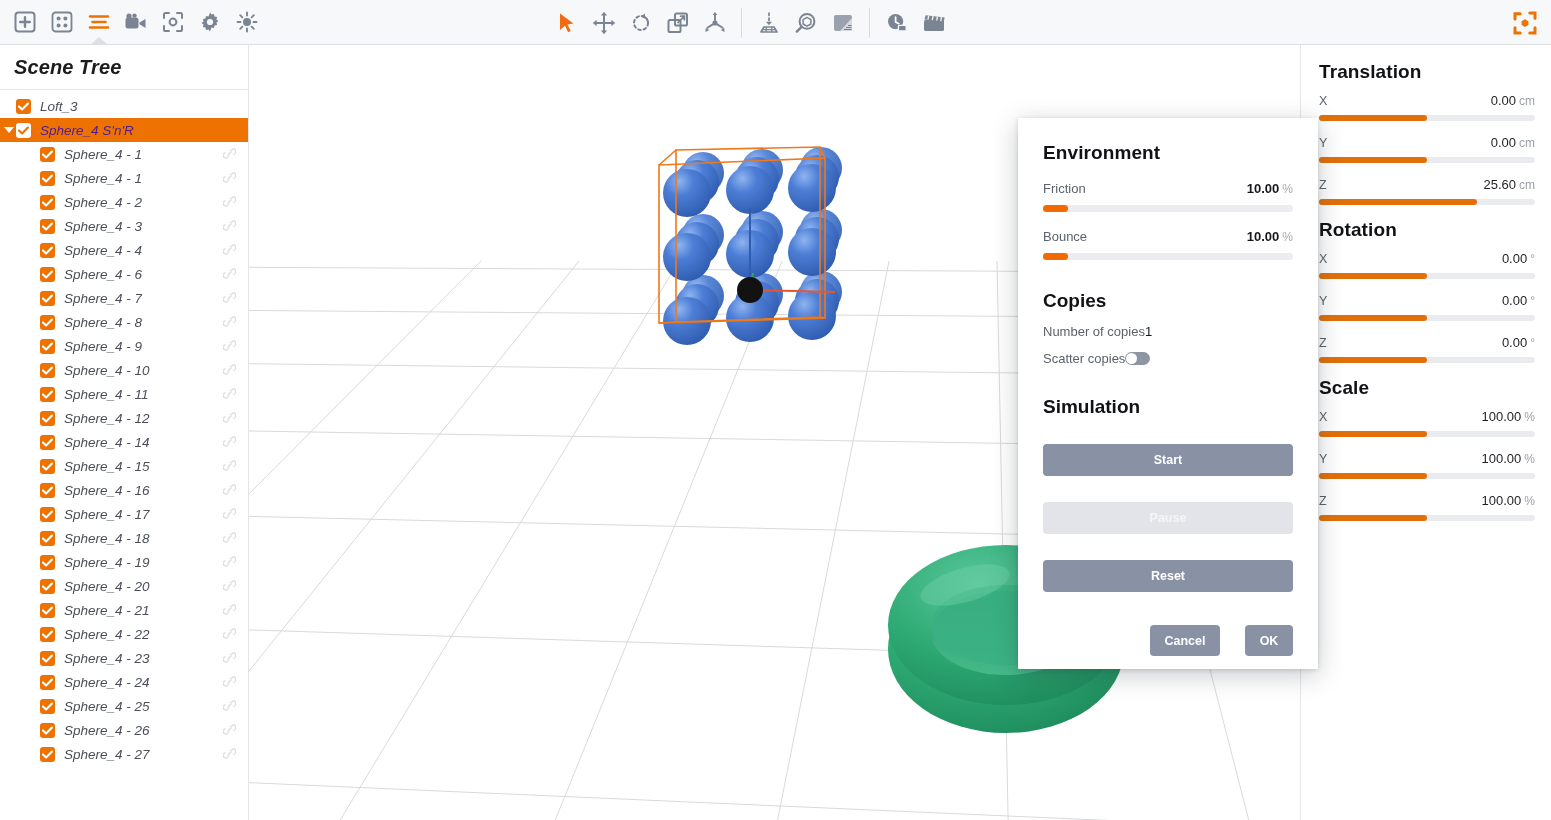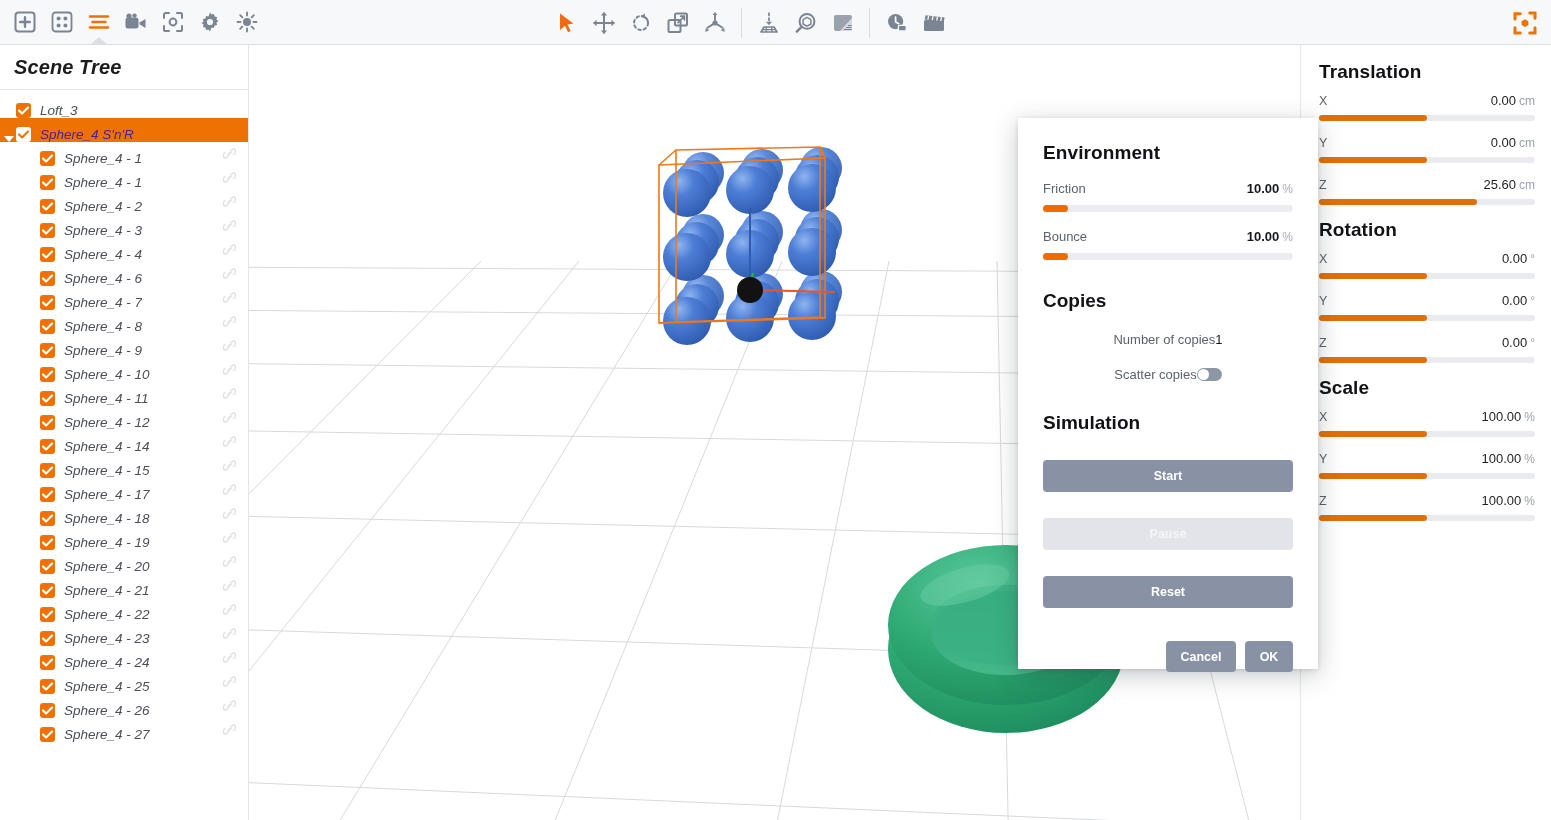--- a/index.html
+++ b/index.html
@@ -43,21 +43,21 @@
     background: #ffffff; border-right: 1px solid #e2e4e7;
     display: flex; flex-direction: column; font-style: italic;
   }
   #scene-tree-header {
     height: 45px; display: flex; align-items: center; padding-left: 14px;
     border-bottom: 1px solid #e6e8ea; flex: 0 0 auto;
   }
   #scene-tree-header h1 { font-size: 20px; font-weight: 700; color: #1c1c1c; letter-spacing: .1px; }
   #tree-list { flex: 1 1 auto; overflow: hidden; padding-top: 4px; }
   .tree-row {
-    height: 24px; display: flex; align-items: flex-end;
+    height: 24px; display: flex; align-items: center;
     font-size: 13.5px; color: #4a4f57; cursor: pointer; position: relative;
   }
   .tree-row.selected { background: #ee7202; color: #4c1d95; }
   .tree-row .caret {
     width: 14px; display: flex; align-items: center; justify-content: center;
     flex: 0 0 14px;
   }
   .tree-row .caret-shape {
     width: 0; height: 0; border-left: 5px solid transparent;
     border-right: 5px solid transparent; border-top: 6px solid #ffffff;
@@ -121,41 +121,41 @@
   .dlg-unit { color: #a4a9b0; font-weight: 400; font-size: 12px; margin-left: 3px; }
   .dlg-track {
     height: 7px; border-radius: 4px; background: #ebedf0; margin-top: 9px;
     position: relative; cursor: pointer;
   }
   .dlg-fill {
     position: absolute; left: 0; top: 0; height: 7px; border-radius: 4px; background: #f06a00;
   }
   .dlg-h2 { font-size: 19px; font-weight: 700; color: #111215; margin-top: 30px; }
   .dlg-kv {
-    display: flex; align-items: center; justify-content: center;
-    margin-top: 20px;
+    display: flex; align-items: center; justify-content: flex-start;
+    margin-top: 12px;
   }
   .dlg-kv .k { font-size: 13px; color: #5c626b; }
   .dlg-kv .v { font-size: 13px; color: #16181c; }
   .toggle {
     width: 25px; height: 13px; border-radius: 7px; background: #8f96a3;
     position: relative; cursor: pointer;
   }
   .toggle .knob {
     position: absolute; left: 1px; top: 1px; width: 11px; height: 11px;
     border-radius: 50%; background: #ffffff;
   }
   .sim-btn {
     height: 32px; border-radius: 4px; background: #8892a4; color: #ffffff;
     font-size: 12.5px; font-weight: 700; display: flex; align-items: center;
     justify-content: center; margin-top: 26px; cursor: pointer; user-select: none;
   }
   .sim-btn.disabled { background: #e2e4e9; color: #f4f5f7; cursor: default; }
   .dlg-footer {
-    display: flex; justify-content: flex-end; gap: 9px; margin-top: 33px;
+    display: flex; justify-content: flex-end; gap: 25px; margin-top: 33px;
   }
   .foot-btn {
     height: 31px; border-radius: 4px; background: #8892a4; color: #ffffff;
     font-size: 12.5px; font-weight: 700; display: flex; align-items: center;
     justify-content: center; cursor: pointer; user-select: none;
   }
   #cancel-button { width: 70px; }
   #ok-button { width: 48px; }
 </style>
 </head>
@@ -497,20 +497,33 @@
               <path d="M5.2 8.8l3.6-3.6" fill="none" stroke="#b9bec5" stroke-width="1.3" stroke-linecap="round"></path>
             </svg></span>
         </div>
         <div class="tree-row d2">
           <span class="cb">
             <svg width="11" height="9" viewBox="0 0 11 9">
               <path d="M1 4.4l3.1 3.1L10 1.5" fill="none" stroke="#ffffff" stroke-width="2.1" stroke-linecap="round" stroke-linejoin="round"></path>
             </svg>
           </span>
           <span class="tree-label">Sphere_4 - 15</span>
+          <span class="link-icon"><svg width="13" height="13" viewBox="0 0 14 14">
+              <path d="M5.6 8.4a2.6 2.6 0 000 0l2.8-2.8" fill="none" stroke="#b9bec5" stroke-width="1.2"></path>
+              <path d="M5.9 9.9L4.6 11.2a2.7 2.7 0 01-3.8-3.8l1.3-1.3M8.1 4.1l1.3-1.3a2.7 2.7 0 013.8 3.8l-1.3 1.3" fill="none" stroke="#b9bec5" stroke-width="1.3" stroke-linecap="round"></path>
+              <path d="M5.2 8.8l3.6-3.6" fill="none" stroke="#b9bec5" stroke-width="1.3" stroke-linecap="round"></path>
+            </svg></span>
+        </div>
+        <div class="tree-row d2">
+          <span class="cb">
+            <svg width="11" height="9" viewBox="0 0 11 9">
+              <path d="M1 4.4l3.1 3.1L10 1.5" fill="none" stroke="#ffffff" stroke-width="2.1" stroke-linecap="round" stroke-linejoin="round"></path>
+            </svg>
+          </span>
+          <span class="tree-label">Sphere_4 - 16</span>
           <span class="link-icon"><svg width="13" height="13" viewBox="0 0 14 14">
               <path d="M5.6 8.4a2.6 2.6 0 000 0l2.8-2.8" fill="none" stroke="#b9bec5" stroke-width="1.2"></path>
               <path d="M5.9 9.9L4.6 11.2a2.7 2.7 0 01-3.8-3.8l1.3-1.3M8.1 4.1l1.3-1.3a2.7 2.7 0 013.8 3.8l-1.3 1.3" fill="none" stroke="#b9bec5" stroke-width="1.3" stroke-linecap="round"></path>
               <path d="M5.2 8.8l3.6-3.6" fill="none" stroke="#b9bec5" stroke-width="1.3" stroke-linecap="round"></path>
             </svg></span>
         </div>
         <div class="tree-row d2">
           <span class="cb">
             <svg width="11" height="9" viewBox="0 0 11 9">
               <path d="M1 4.4l3.1 3.1L10 1.5" fill="none" stroke="#ffffff" stroke-width="2.1" stroke-linecap="round" stroke-linejoin="round"></path>

